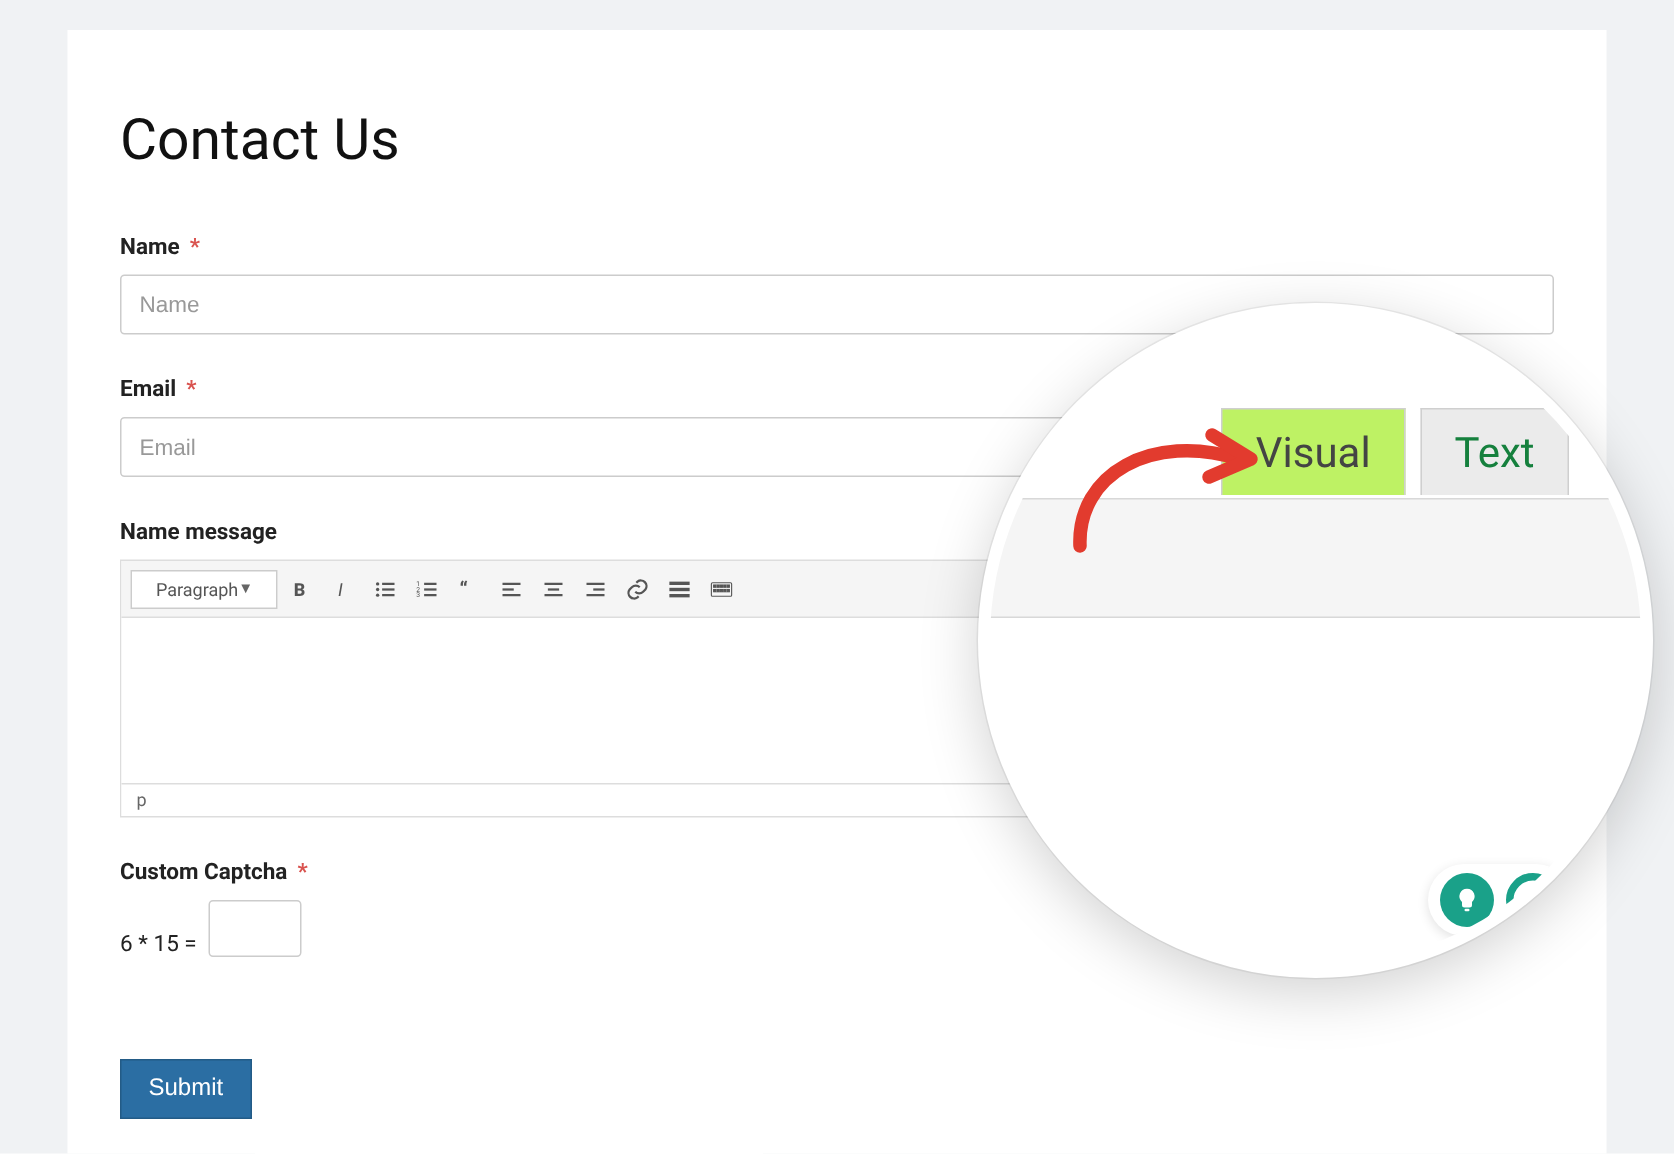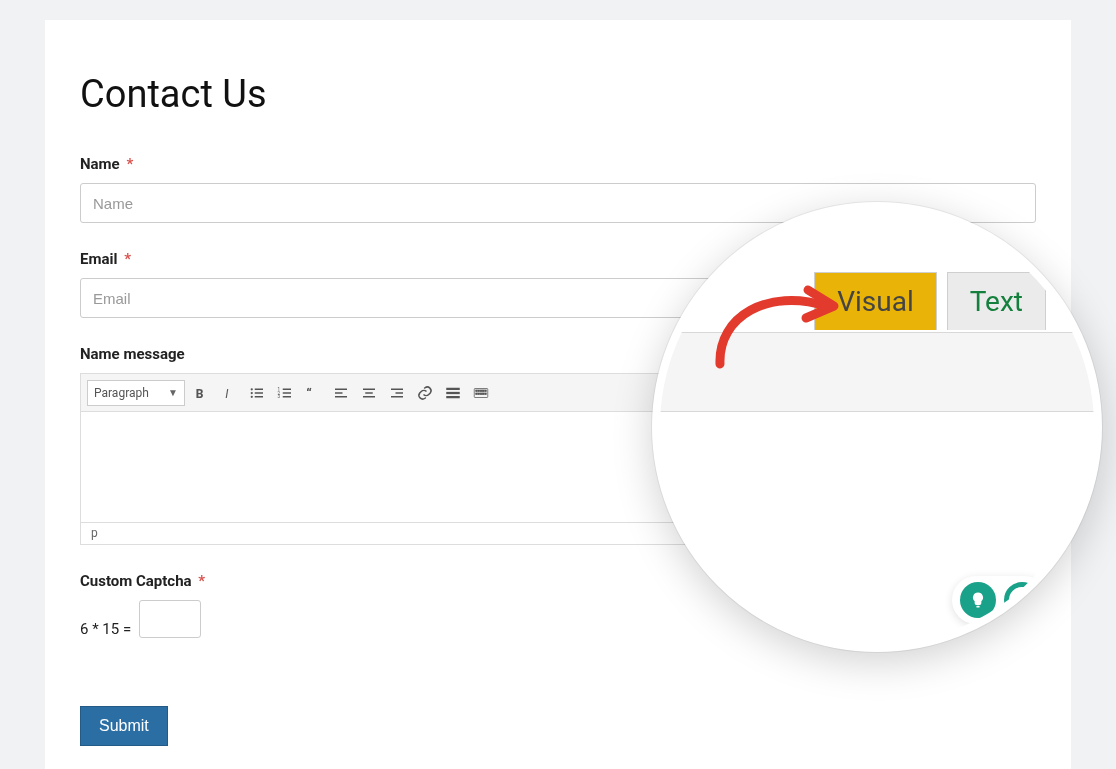--- a/index.html
+++ b/index.html
@@ -56,21 +56,21 @@
     align-items: center;
     gap: 4px;
     height: 38px;
   }
   .format-select {
     border: 1px solid #ccc;
     background: #fff;
     height: 26px;
     width: 98px;
     font-size: 12px;
-    padding: 0 6px;
+    padding: 0 16px;
     color: #555;
     position: relative;
     display: flex;
     align-items: center;
     justify-content: space-between;
     cursor: pointer;
   }
   .format-select .caret {
     font-size: 10px;
     color: #666;
@@ -152,21 +152,21 @@
   .mag-tab {
     border: 1px solid #cfcfcf;
     padding: 12px 22px;
     font-size: 28px;
     color: #15803d;
     cursor: pointer;
     background: #ebebeb;
     border-bottom: none;
   }
   .mag-tab.active {
-    background: #eab308;
+    background: #bef264;
     color: #444;
   }
   .mag-toolbar-strip {
     position: absolute;
     top: 122px;
     left: 0;
     right: 0;
     height: 80px;
     background: #f5f5f5;
     border-top: 1px solid #d8d8d8;

